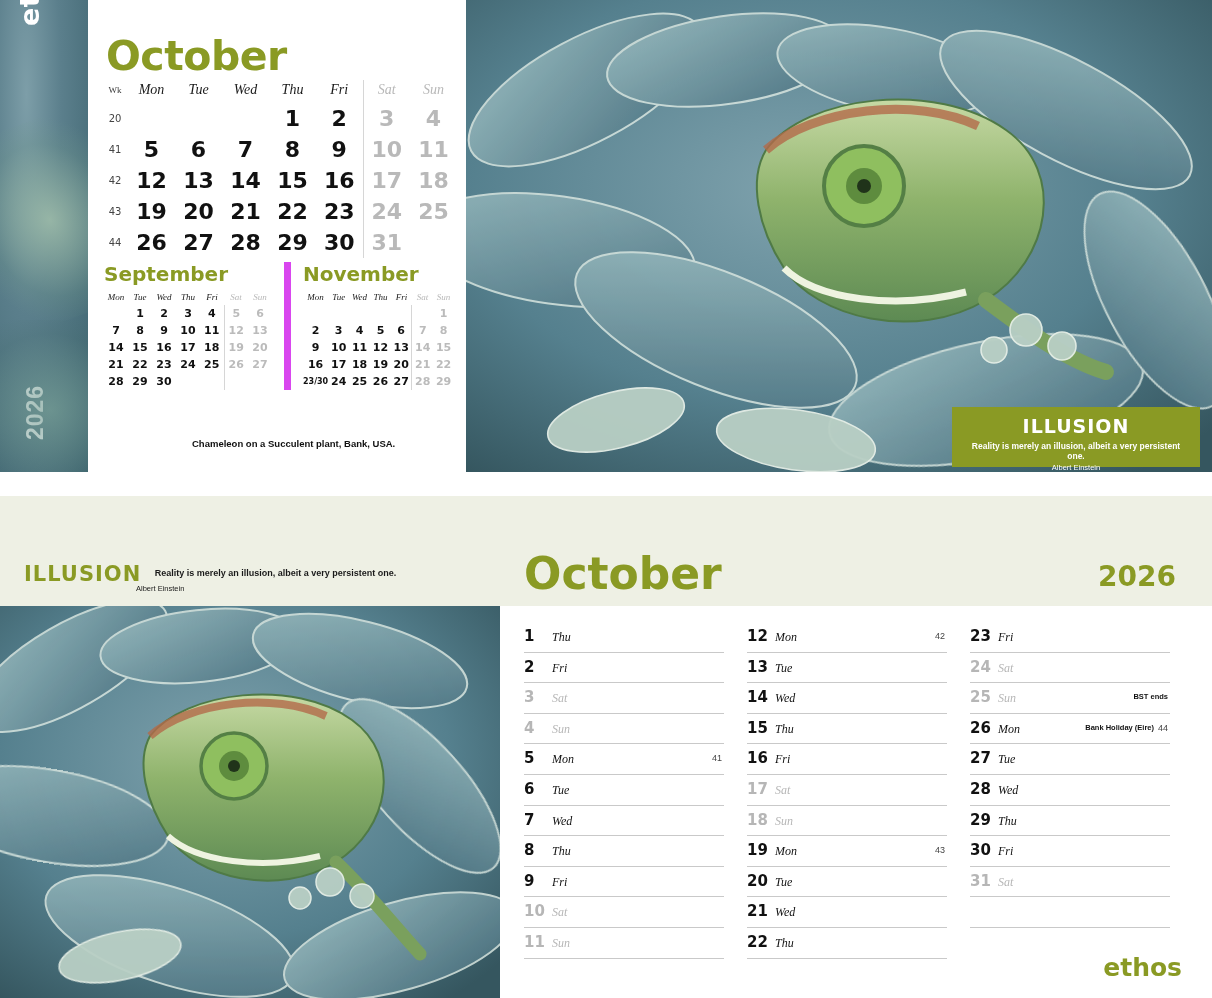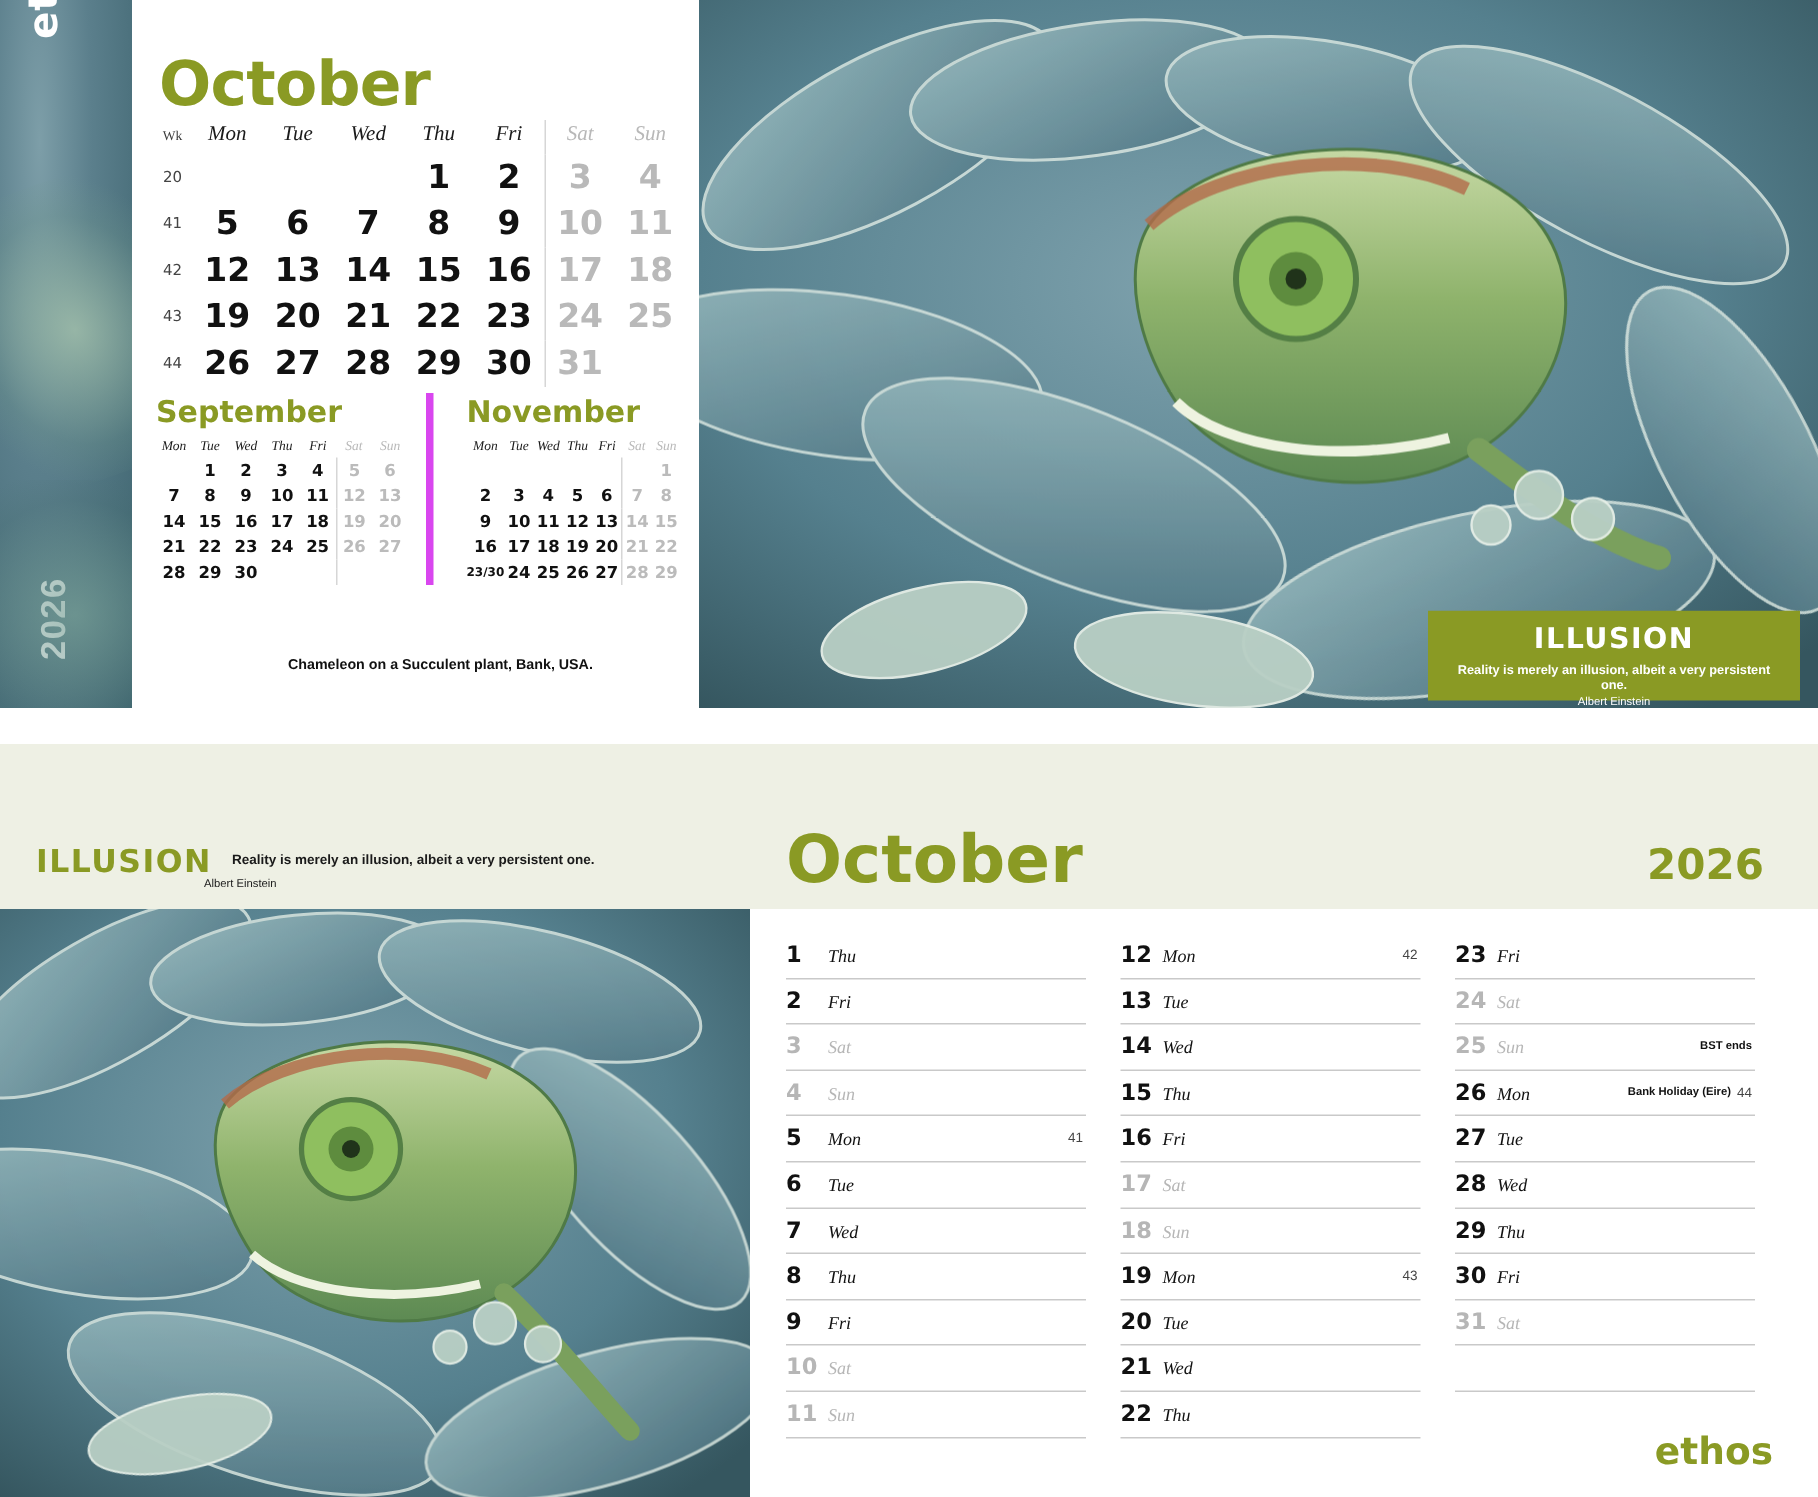--- a/index.html
+++ b/index.html
@@ -68,21 +68,21 @@
   }
   table.maincal td.wk {
     font-size: 10px; font-weight: normal; color: #444; width: 26px;
     vertical-align: middle;
   }
   table.maincal td.we { color: #b9b9b9; }
   table.maincal .sep { border-left: 1px solid #d6d6d6; }
 
   .minis { position: absolute; left: 16px; top: 262px; width: 350px; }
   .mini { position: absolute; top: 0; }
-  .mini.sep { border-left: 5px solid #d946ef; padding-left: 22px; }
+  .mini.sep { border-left: 7px solid #d946ef; padding-left: 12px; }
   .mini h4 {
     font-size: 20px; color: #8a9a24; font-weight: bold; margin-bottom: 5px;
     font-family: "DejaVu Sans", sans-serif;
   }
   table.minical { border-collapse: collapse; }
   table.minical th {
     font-size: 9px; font-style: italic; font-weight: normal; color: #1a1a1a;
     width: 24px; padding: 1px 0 3px 0; text-align: center;
     font-family: "Liberation Serif", serif;
   }

